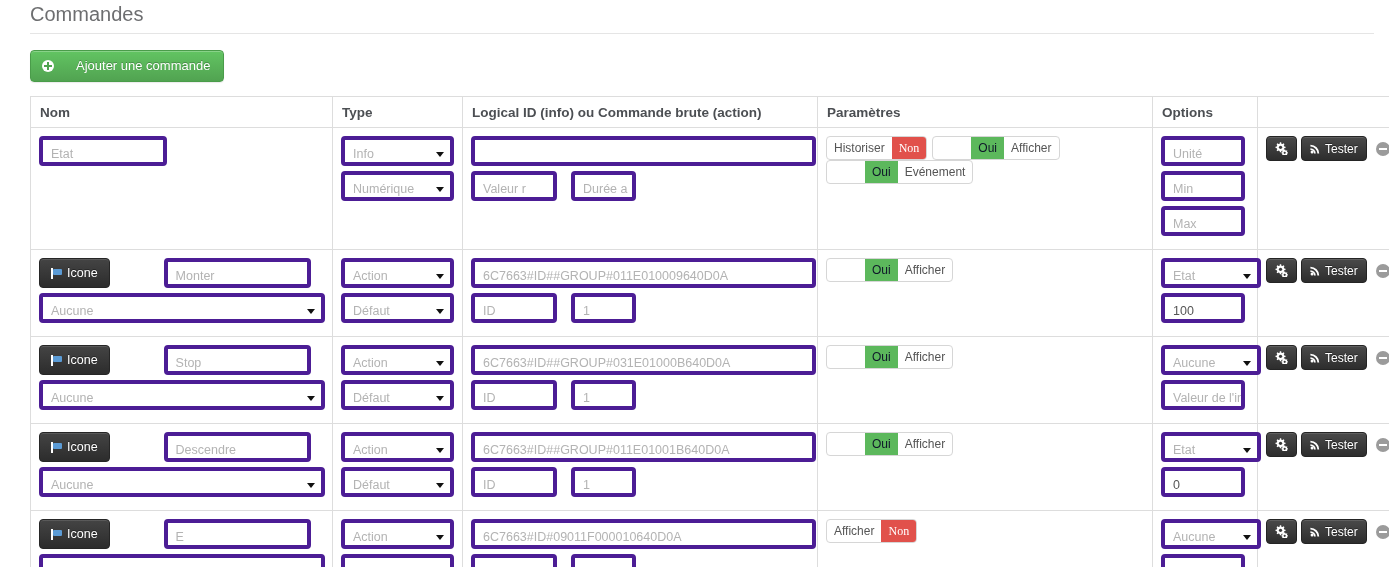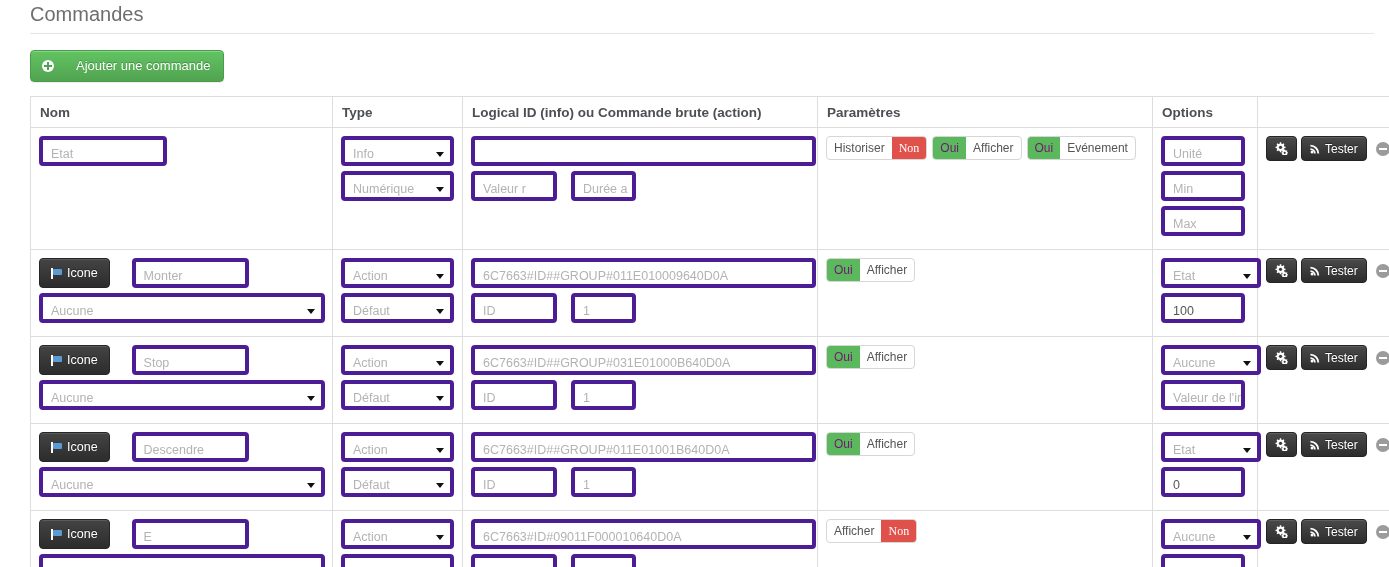--- a/index.html
+++ b/index.html
@@ -146,21 +146,21 @@
     content: "";
     position: absolute; left: 0; top: 0;
     width: 1.5px; height: 11px; background: #fff;
   }
   .flag-ico::after {
     content: "";
     position: absolute; left: 2px; top: 1px;
     width: 9px; height: 6px; background: #5b9bd5;
     border-radius: 1px;
   }
-  .name-input { width: 117px; }
+  .name-input { width: 147px; margin-left: 32px; }
   .etat-input { width: 128px; }
   .aucune-sel { width: 286px; }
 
   
   .type-sel { width: 113px; }
 
   
   .lid-input { width: 345px; }
   .id-input { width: 86px; }
   .one-input { width: 65px; }
@@ -178,21 +178,21 @@
   }
   .tgroup span {
     display: inline-flex;
     align-items: center;
     font-size: 12px;
     padding: 0 7px;
     color: #555;
     line-height: 22px;
     white-space: nowrap;
   }
-  .tgroup span.on-green { background: #5cb85c; color: #701a75; font-weight: normal; }
+  .tgroup span.on-green { background: #5cb85c; color: #0f172a; font-weight: normal; margin-left: 38px; }
   .tgroup span.on-red   { background: #e1514b; color: #fff; font-weight: normal; font-family: Liberation Serif, serif; }
 
   
   .opt-inp { width: 84px; display: block; margin-bottom: 5px; }
   .opt-sel { width: 100px; display: block; margin-bottom: 5px; }
 
   
   .act-cell { white-space: nowrap; padding-top: 10px; }
   .btn-dark {
     display: inline-flex;

